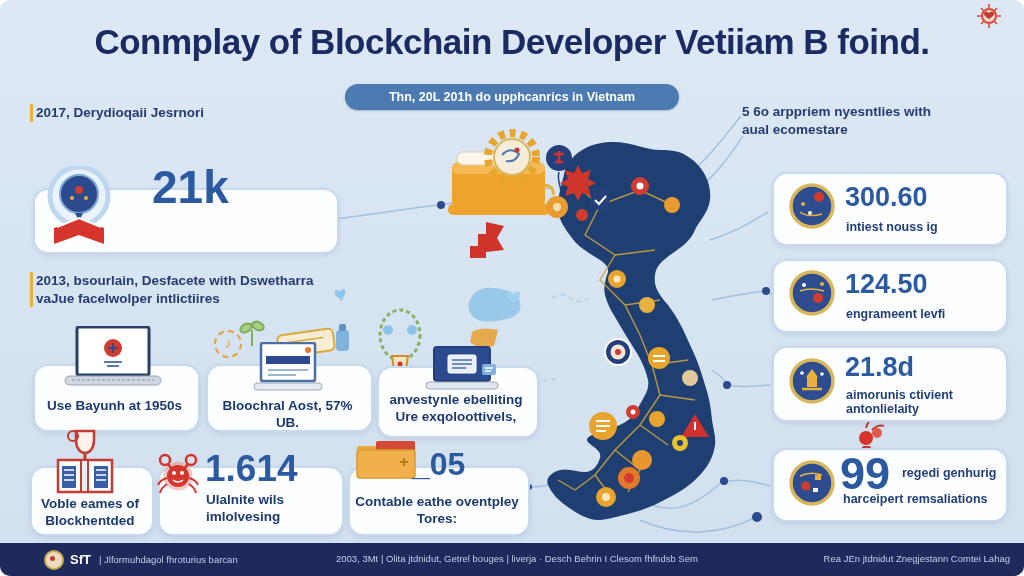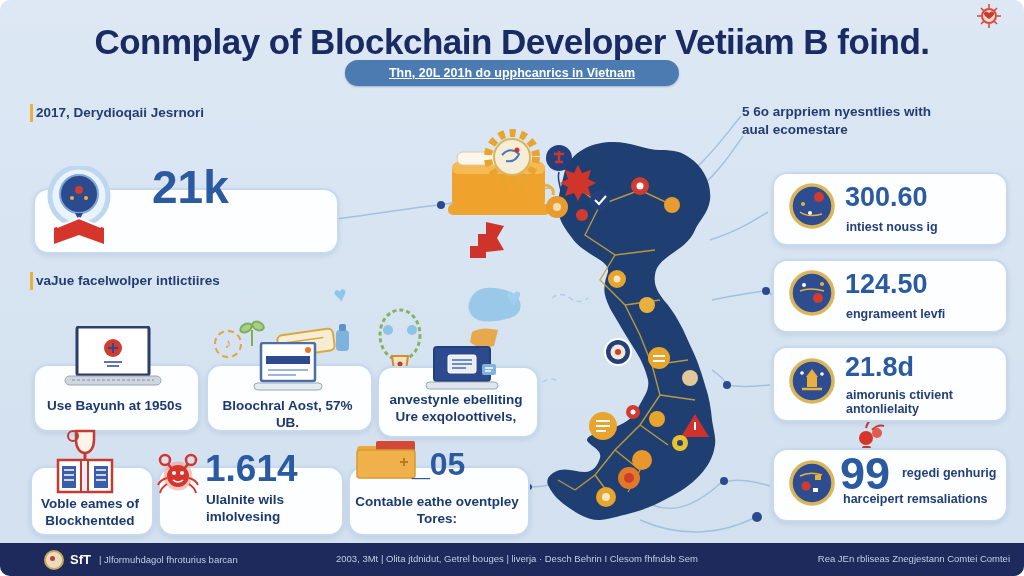--- a/index.html
+++ b/index.html
@@ -3,23 +3,23 @@
 <meta charset="utf-8">
 <style>
   html,body{margin:0;padding:0;}
   body{font-family:"Liberation Sans", sans-serif;}
   #stage{position:relative;width:1024px;height:576px;overflow:hidden;
          background:linear-gradient(180deg,#dde8f4 0%,#d6e3f1 55%,#d2e0ef 100%);border-radius:10px;}
   .abs{position:absolute;}
   
   .title{left:0;top:22px;width:1024px;text-align:center;font-size:35px;font-weight:800;
          color:#1a2a63;letter-spacing:-0.5px;z-index:4;}
-  .pill{left:50%;top:60px;transform:translateX(-50%);background:#4c7bb2;color:#ffffff;
+  .pill{left:50%;top:84px;transform:translateX(-50%);background:#4c7bb2;color:#ffffff;
         font-size:12.5px;font-weight:700;padding:6px 44px;border-radius:16px;z-index:4;
-        box-shadow:0 1px 2px rgba(40,70,110,.3);white-space:nowrap;text-decoration:underline;}
+        box-shadow:0 1px 2px rgba(40,70,110,.3);white-space:nowrap;}
   
   .note{font-size:13.5px;font-weight:700;color:#243c72;line-height:1.3;z-index:4;}
   .note.bracket{border-left:3px solid #e8b23c;padding-left:3px;}
   
   .panel{position:absolute;background:#fdfeff;border:2px solid #c7daed;border-radius:15px;
          box-shadow:0 2px 5px rgba(70,100,150,.14);z-index:2;}
   .biglbl{position:absolute;font-size:13.5px;font-weight:700;color:#1d3a70;z-index:3;
           line-height:1.25;}
   .bignum{position:absolute;font-weight:800;color:#2b5aa0;z-index:3;line-height:1;}
   .icon-holder{position:absolute;z-index:3;}
@@ -202,20 +202,21 @@
     </g>
   </svg>
 
   <div class="abs title">Conmplay of Blockchain Developer Vetiiam B foind.</div>
   <div class="abs pill">Thn, 20L 201h do upphcanrics in Vietnam</div>
 
   <div class="abs note bracket" style="left:30px;top:104px;width:310px;">
     <div>2017, Derydioqaii Jesrnori</div>
   </div>
   <div class="abs note bracket" style="left:30px;top:272px;width:330px;">
+    <div>2013, bsourlain, Desfacete with Dswetharra</div>
     <div>vaJue facelwolper intlictiires</div>
   </div>
 
   <div class="panel" style="left:33px;top:188px;width:302px;height:62px;"></div>
   <div class="icon-holder" style="left:44px;top:166px;">
     <svg width="70" height="90" viewBox="0 0 70 90">
       <circle cx="35" cy="30" r="29" fill="#eaf3fb" stroke="#bcd7ee" stroke-width="5"></circle>
       <circle cx="35" cy="28" r="19" fill="#2c4a8e" stroke="#7fa8d9" stroke-width="2"></circle>
       <circle cx="35" cy="24" r="4" fill="#d23b2f"></circle>
       <circle cx="28" cy="32" r="2" fill="#e8b23c"></circle>
@@ -386,16 +387,16 @@
 
   <div class="doodle" style="left:334px;top:282px;color:#8ec6ea;font-size:22px;transform:rotate(-10deg);">♥</div>
   <div class="doodle" style="left:506px;top:282px;color:#9fd0ef;font-size:26px;">♥</div>
   <div class="doodle" style="left:214px;top:330px;width:24px;height:24px;border:2px dashed #e8a23c;border-radius:50%;color:#e8a23c;font-size:14px;text-align:center;line-height:22px;">♪</div>
 
   <div class="abs footer">
     <div class="flogo"></div>
     <span class="brand">SfT</span>
     <span>|  Jlformuhdagol fhroturius barcan</span>
     <span class="fcenter">2003, 3Mt | Olita jtdnidut, Getrel bouges | liverja     ·     Desch Behrin I Clesom fhfndsb Sem</span>
-    <span class="fright">Rea JEn rbliseas Znegjestann Comtei Comtei</span>
+    <span class="fright">Rea JEn jtdnidut Znegjestann Comtei Lahag</span>
   </div>
 
 </div>
 
 </body></html>

